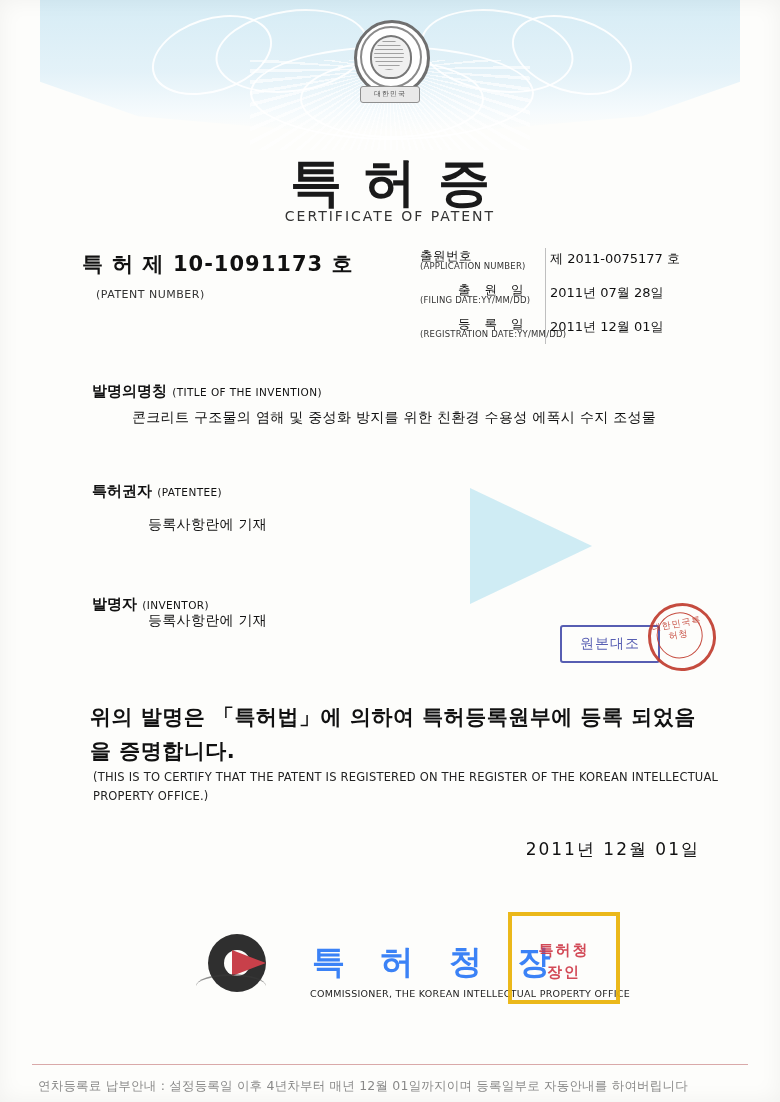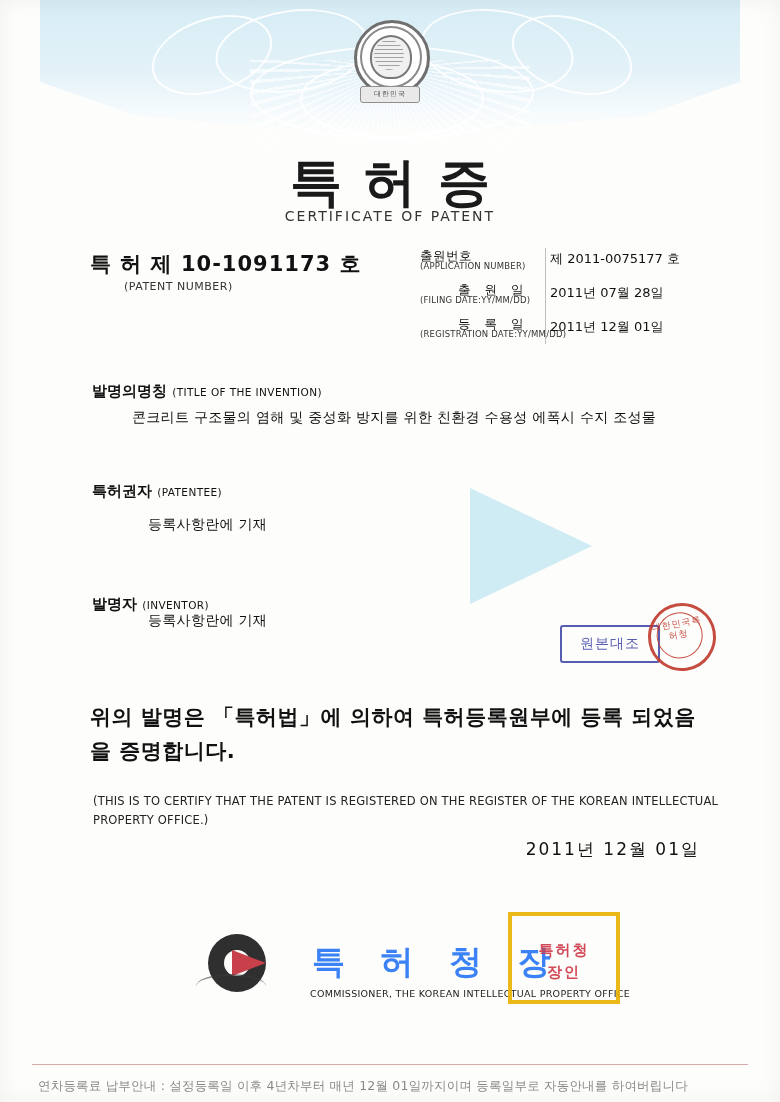--- a/index.html
+++ b/index.html
@@ -129,35 +129,34 @@
     top: 208px;
     width: 780px;
     text-align: center;
     font-size: 14px;
     letter-spacing: 2px;
     color: #333;
   }
   
   .pn-label {
     position: absolute;
-    left: 90px;
+    left: 82px;
     top: 250px;
     font-size: 21px;
     font-weight: bold;
     color: #111;
     letter-spacing: 1px;
   }
   .pn-sub {
     position: absolute;
     left: 96px;
-    top: 280px;
+    top: 288px;
     font-size: 11px;
     color: #333;
     letter-spacing: .5px;
-    margin-left: 28px;
   }
   
   .meta {
     position: absolute;
     left: 420px;
     top: 248px;
     width: 320px;
     font-size: 12px;
     color: #1a1a1a;
   }
@@ -289,21 +288,20 @@
   }
   .certify-en {
     position: absolute;
     left: 93px;
     top: 768px;
     width: 630px;
     font-size: 11.5px;
     line-height: 19px;
     color: #222;
     letter-spacing: .2px;
-    margin-top: 24px;
   }
   .issue-date {
     position: absolute;
     left: 0;
     top: 838px;
     width: 700px;
     text-align: right;
     font-size: 17px;
     color: #111;
     letter-spacing: 2px;

